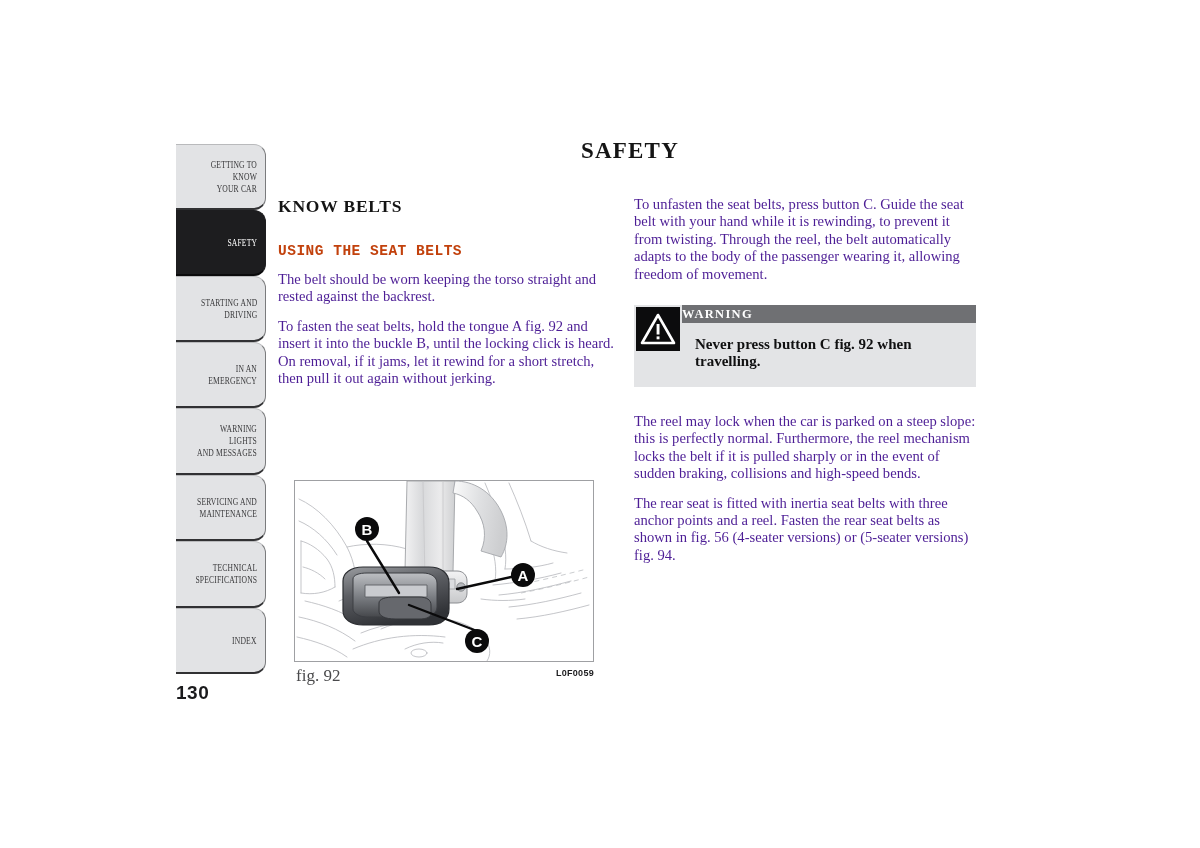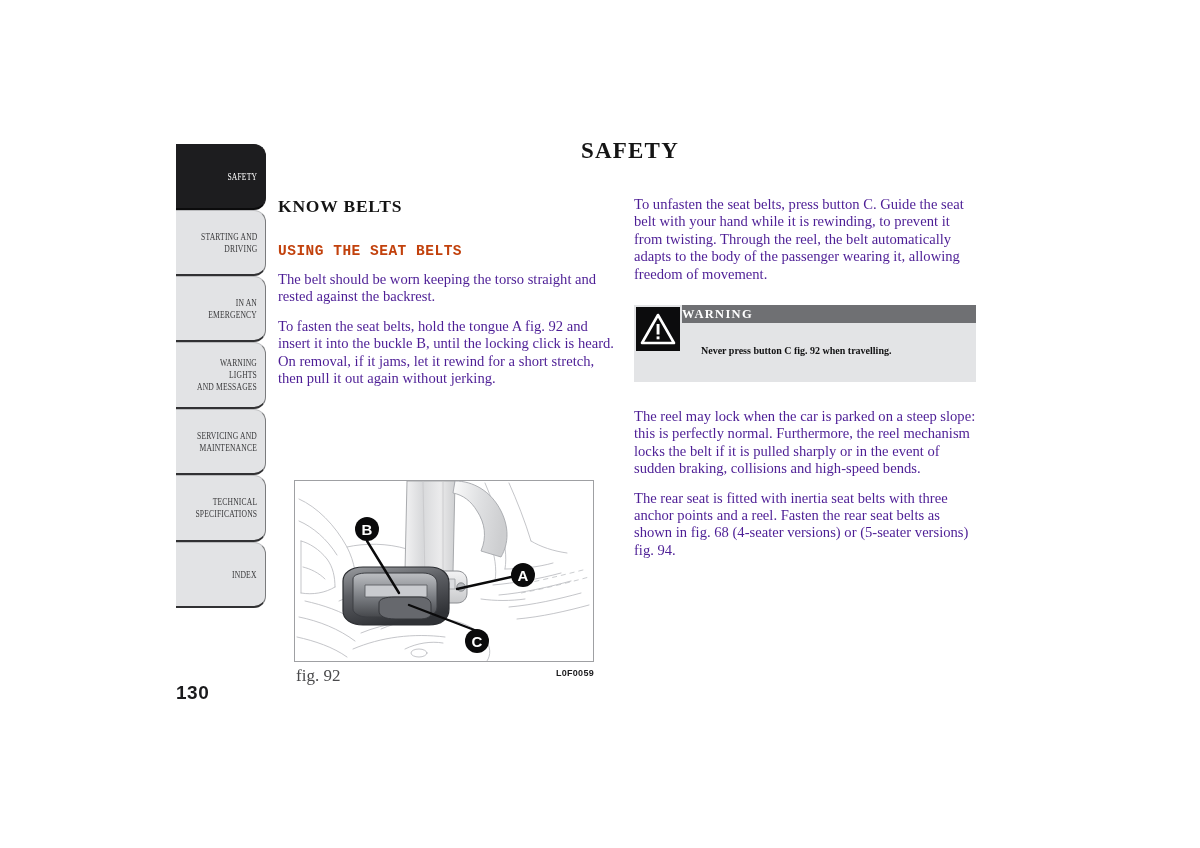--- a/index.html
+++ b/index.html
@@ -166,24 +166,24 @@
     font-weight: bold;
     font-size: 12.5px;
     letter-spacing: 1.3px;
     color: #ffffff;
   }
   .warning-body {
     margin-left: 48px;
     padding: 6px 8px 10px 6px;
   }
   .warning-body p {
-    margin: 13px;
-    font-family: "Liberation Serif", serif;
-    font-weight: bold;
-    font-size: 10px;
+    margin: 7px;
+    font-family: "Liberation Serif", serif;
+    font-weight: bold;
+    font-size: 15px;
     line-height: 17px;
     color: #101011;
   }
 
   
   .figure {
     position: absolute;
     left: 294px;
     top: 480px;
     width: 300px;
@@ -224,20 +224,24 @@
   }
 </style>
 </head>
 <body>
 
 <div id="page">
 
   <div class="page-title">SAFETY</div>
 
   <div class="sidebar">
+    <div class="tab" style="height:66px;">
+      <div class="tab-label">GETTING TO KNOW
+YOUR CAR</div>
+    </div>
     <div class="tab active" style="height:66px;">
       <div class="tab-label">SAFETY</div>
     </div>
     <div class="tab" style="height:66px;">
       <div class="tab-label">STARTING AND
 DRIVING</div>
     </div>
     <div class="tab" style="height:66px;">
       <div class="tab-label">IN AN EMERGENCY</div>
     </div>
@@ -280,21 +284,21 @@
       </div>
       <div class="warning-head">
         <span>WARNING</span>
       </div>
       <div class="warning-body">
         <p>Never press button C fig. 92 when travelling.</p>
       </div>
     </div>
 
     <p class="body-text" style="margin-top:26px;">The reel may lock when the car is parked on a steep slope: this is perfectly normal. Furthermore, the reel mechanism locks the belt if it is pulled sharply or in the event of sudden braking, collisions and high-speed bends.</p>
-    <p class="body-text">The rear seat is fitted with inertia seat belts with three anchor points and a reel. Fasten the rear seat belts as shown in fig. 68 (4-seater versions) or (5-seater versions) fig. 94.</p>
+    <p class="body-text">The rear seat is fitted with inertia seat belts with three anchor points and a reel. Fasten the rear seat belts as shown in fig. 56 (4-seater versions) or (5-seater versions) fig. 94.</p>
   </div>
 
   <div class="figure">
     <div class="figure-frame">
       <svg width="298" height="180" viewBox="0 0 298 180">
         <defs>
           <linearGradient id="beltGrad" x1="0" y1="0" x2="1" y2="0">
             <stop offset="0%" stop-color="#f2f2f3"></stop>
             <stop offset="35%" stop-color="#d8d9db"></stop>
             <stop offset="70%" stop-color="#ebebec"></stop>

